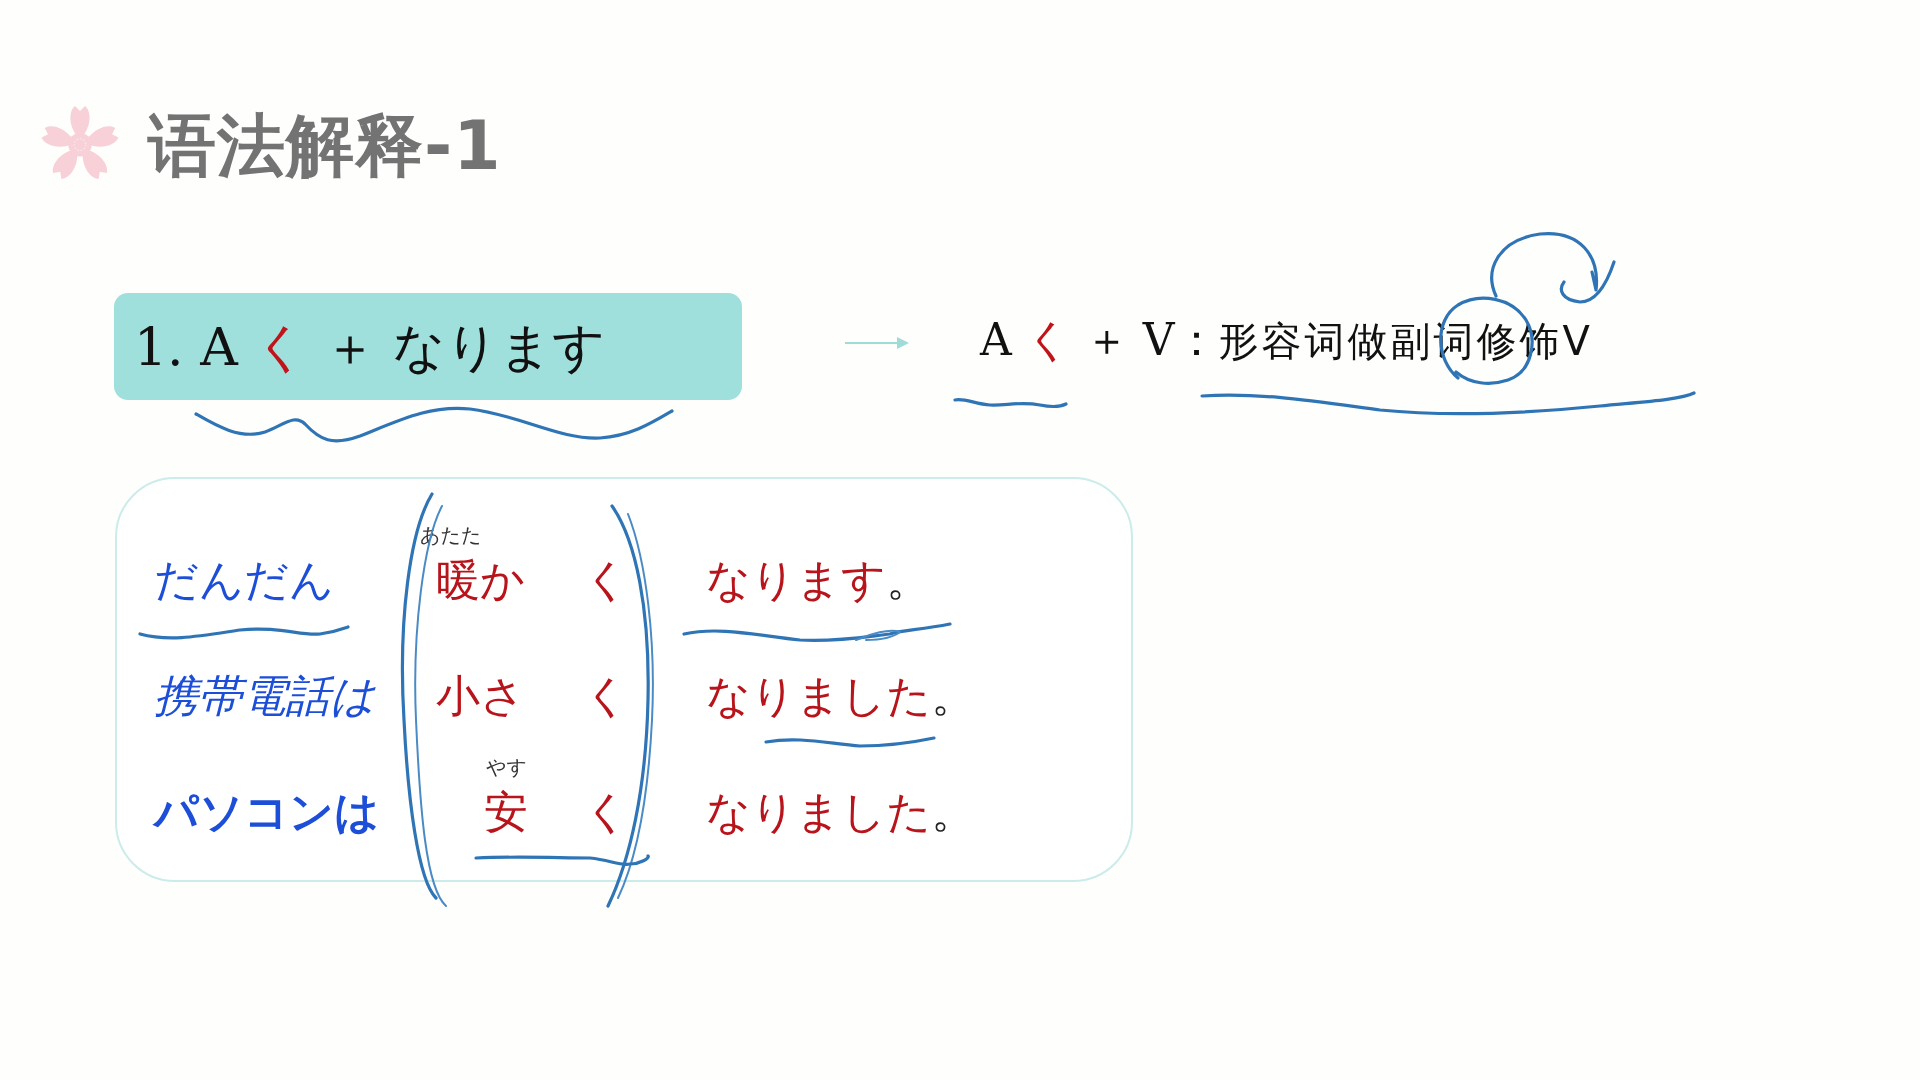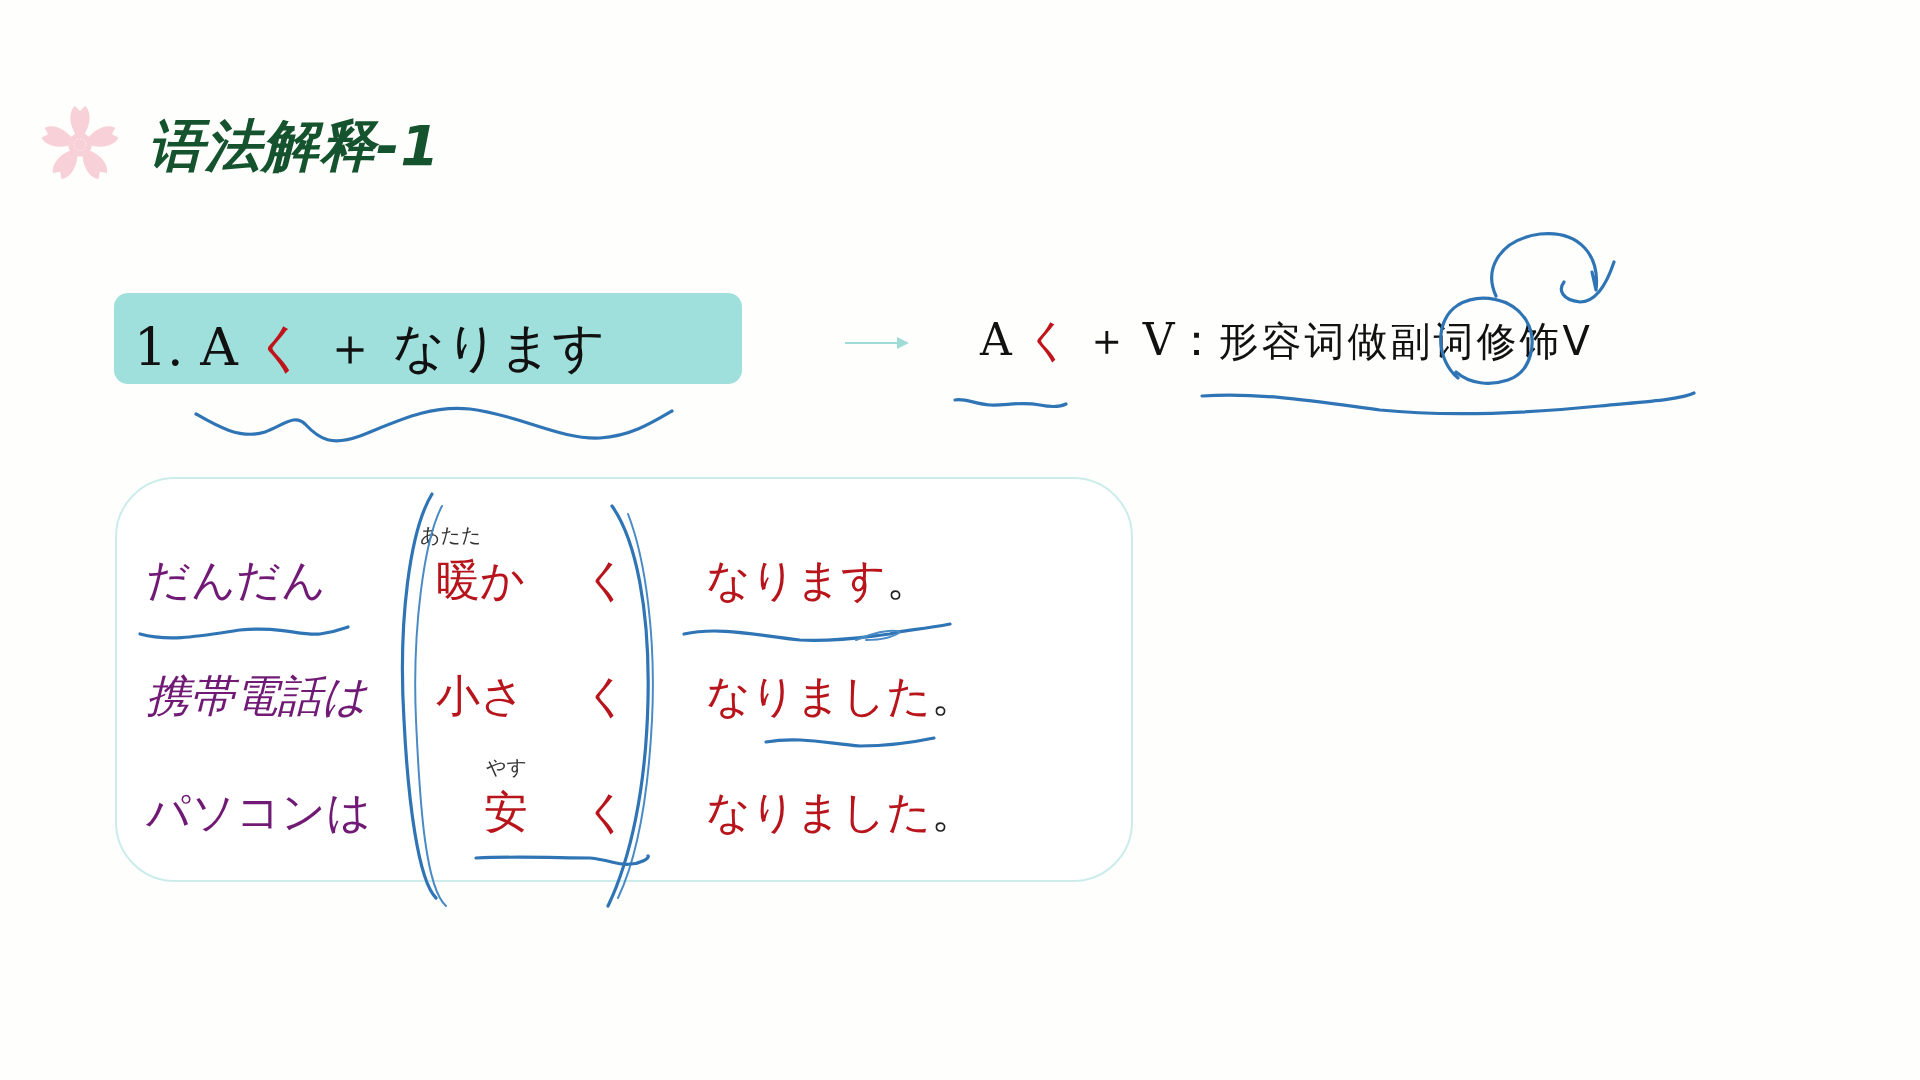--- a/index.html
+++ b/index.html
@@ -5,47 +5,47 @@
     html, body { margin: 0; padding: 0; }
     body {
       width: 1920px; height: 1080px; overflow: hidden; position: relative;
       background: #fefefd;
       font-family: "DejaVu Serif", "Liberation Serif", serif;
       color: #111;
     }
     .abs { position: absolute; }
     .sakura { left: 38px; top: 101px; width: 84px; height: 84px; }
     .title {
-      left: 148px; top: 106px; font-size: 56px; font-weight: bold;
+      left: 148px; top: 106px; font-size: 68px; font-weight: bold;
       font-family: "DejaVu Sans", "Liberation Sans", sans-serif;
-      letter-spacing: 1px; line-height: 80px; color: #14532d; font-style: italic;
+      letter-spacing: 1px; line-height: 80px; color: #737373;
     }
     .grammar-box {
-      left: 114px; top: 293px; width: 628px; height: 91px;
+      left: 114px; top: 293px; width: 628px; height: 107px;
       background: #9fe0dc; border-radius: 14px;
     }
     .grammar-text {
       position: absolute; left: 20px; top: 22px;
       font-size: 52px; line-height: 64px; white-space: nowrap; color: #111;
       font-family: "DejaVu Serif", "Liberation Serif", serif;
     }
     .red { color: #c0141a; }
     .arrow { left: 845px; top: 336px; width: 64px; height: 14px; }
     .formula {
       left: 980px; top: 312px; font-size: 44px; line-height: 56px;
       white-space: nowrap; color: #111;
     }
     .formula .cn { font-family: "DejaVu Sans", "Liberation Sans", sans-serif; font-size: 40px; letter-spacing: 3px; }
     .example-box {
       left: 115px; top: 477px; width: 1018px; height: 405px;
       border: 2px solid #cbecea; border-radius: 60px; box-sizing: border-box;
       background: #ffffff;
     }
     .row { position: absolute; font-size: 44px; line-height: 52px; white-space: nowrap; }
-    .subject { left: 146px; color: #701a75; font-family: "DejaVu Sans", "Liberation Sans", sans-serif; }
+    .subject { left: 154px; color: #1d4ed8; font-family: "DejaVu Sans", "Liberation Sans", sans-serif; }
     .adj { color: #b8141b; }
     .ku { color: #b8141b; }
     .verb { left: 680px; color: #b8141b; margin-left: 26px; }
     .verb .period { color: #222; }
     .furigana { position: absolute; font-size: 20px; line-height: 22px; color: #333; white-space: nowrap; }
     svg.ink { position: absolute; left: 0; top: 0; width: 1920px; height: 1080px; pointer-events: none; }
     svg.ink path { fill: none; stroke: #2f75b5; stroke-width: 3.2; stroke-linecap: round; stroke-linejoin: round; }
     svg.ink path.thin { stroke-width: 2; stroke: #4a8bc6; }
   </style>
 </head>
@@ -96,21 +96,21 @@
 <div class="row adj" style="left:436px; top:554px;">暖か</div>
 <div class="row ku" style="left:584px; top:554px;">く</div>
 <div class="row verb" style="top:554px;"><span>なります</span><span class="period">。</span></div>
 
 <div class="row subject" style="top:670px;font-style:italic;">携帯電話は</div>
 <div class="row adj" style="left:436px; top:670px;text-align:center;">小さ</div>
 <div class="row ku" style="left:584px; top:670px;">く</div>
 <div class="row verb" style="top:670px;"><span>なりました</span><span class="period">。</span></div>
 
 <div class="furigana" style="left:486px; top:756px;">やす</div>
-<div class="row subject" style="top:786px;">パソコンは</div>
+<div class="row subject" style="top:786px;font-weight:bold;">パソコンは</div>
 <div class="row adj" style="left:484px; top:786px;">安</div>
 <div class="row ku" style="left:584px; top:786px;">く</div>
 <div class="row verb" style="top:786px;"><span>なりました</span><span class="period">。</span></div>
 
 <svg class="ink" viewBox="0 0 1920 1080">
 
   <path d="M196,414 C215,425 240,440 265,432 C285,424 295,414 305,424 C320,440 332,446 360,436 C400,420 430,405 470,409 C520,415 560,440 600,438 C630,436 650,424 672,411"></path>
 
   <path d="M955,400 C965,398 975,404 990,405 C1005,406 1020,401 1040,405 C1050,407 1060,407 1066,404"></path>
 

